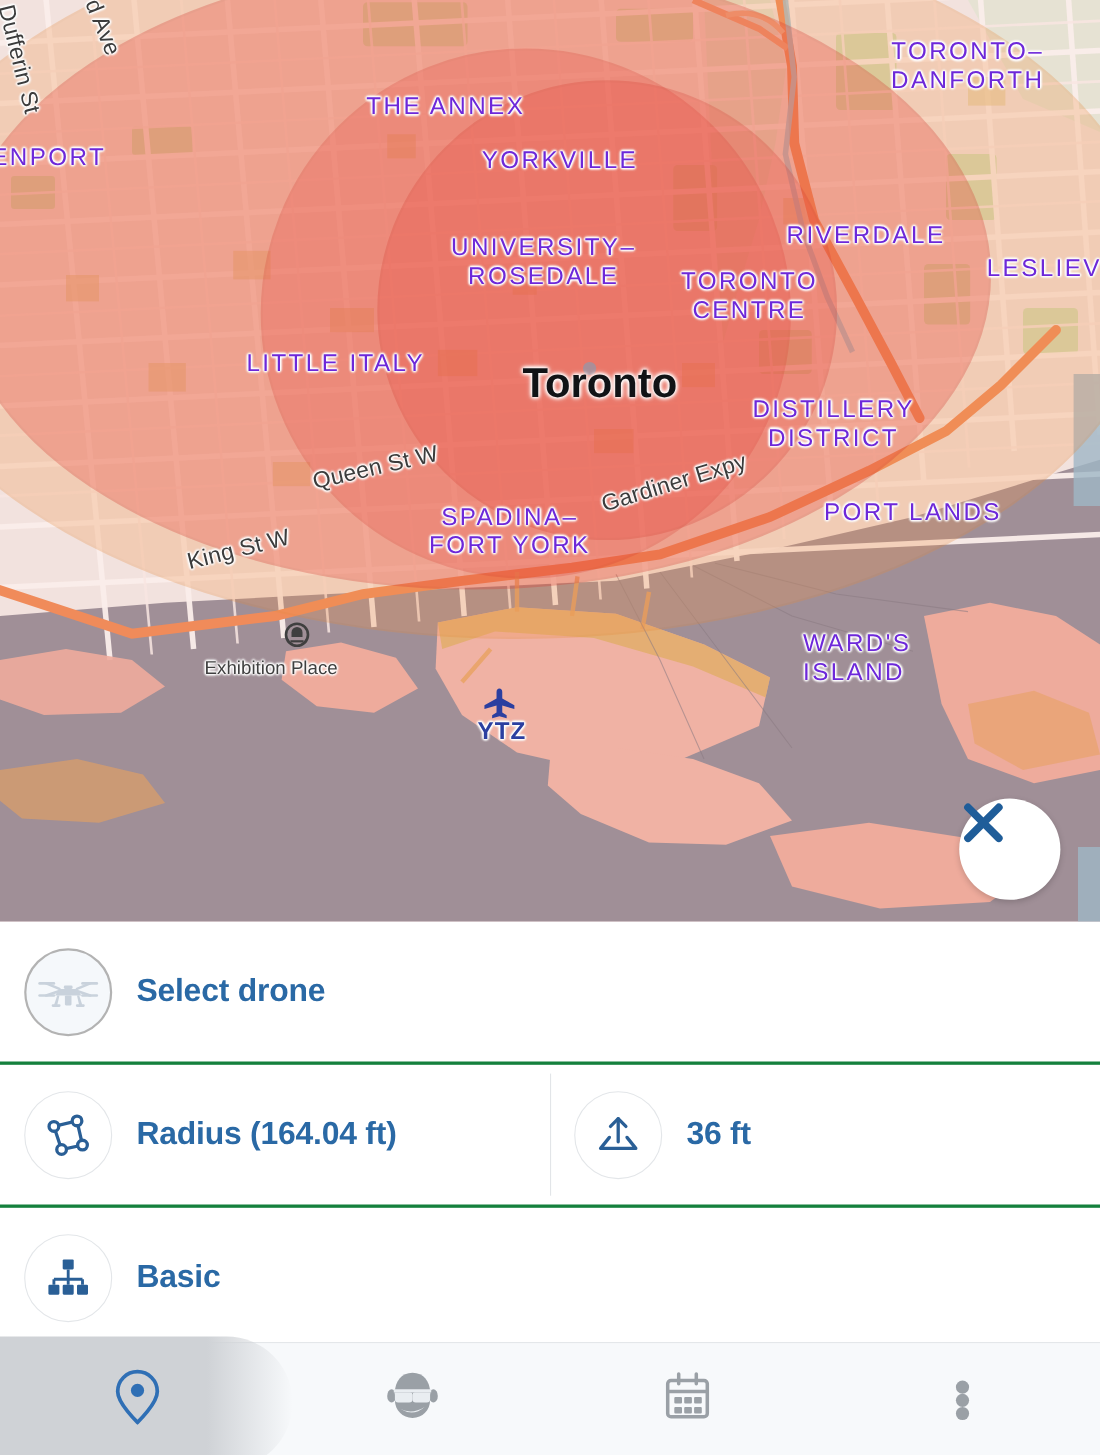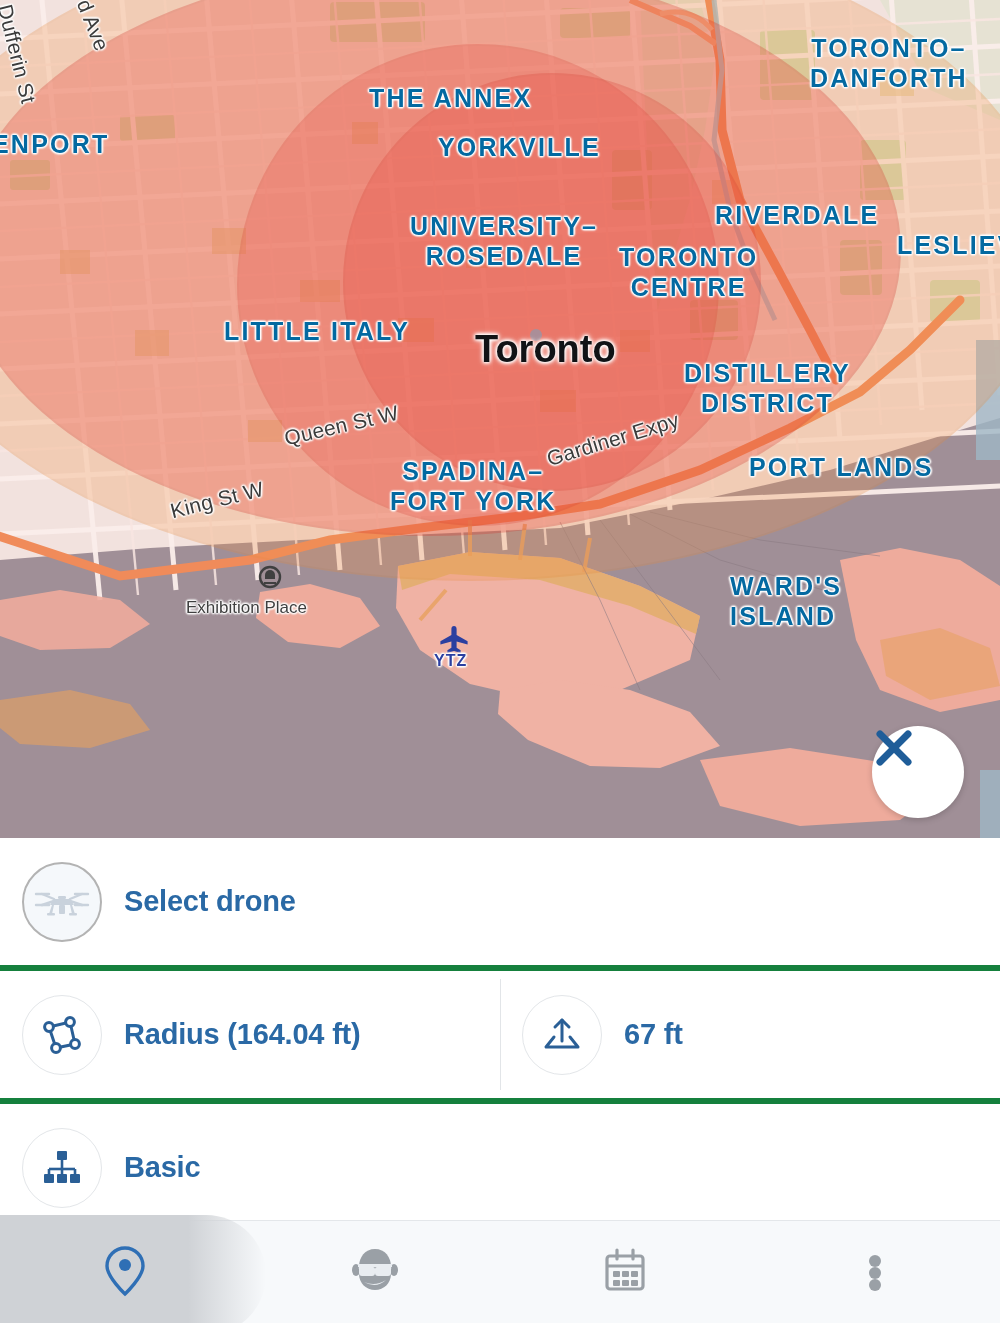--- a/index.html
+++ b/index.html
@@ -21,43 +21,43 @@
     position:absolute;
     color:#4a4f63;
     text-shadow:
       0 0 3px #fff,0 0 3px #fff,0 0 3px #fff,0 0 2px #fff,
       1px 0 2px #fff,-1px 0 2px #fff,0 1px 2px #fff,0 -1px 2px #fff;
     white-space:pre;
     line-height:1.18;
     pointer-events:none;
   }
   .nb{ 
-    font-size:25px;letter-spacing:2.2px;font-weight:700;text-align:center;
-    color:#0369a1;
+    font-size:22px;letter-spacing:2.2px;font-weight:400;text-align:center;
+    color:#6d28d9;
   }
   .street{
     font-size:21px;color:#3c3c3c;font-weight:400;letter-spacing:.2px;
   }
   .city{
     font-size:38px;font-weight:700;color:#111316;letter-spacing:0px;
     text-shadow:0 0 4px #fff,0 0 4px #fff,0 0 6px #fff,0 0 3px #fff;
   }
   .poi{font-size:17px;color:#3f3f3f;}
-  .airportlbl{font-size:16px;color:#2b3fa0;font-weight:600;letter-spacing:1px;}
+  .airportlbl{font-size:22px;color:#2b3fa0;font-weight:600;letter-spacing:1px;}
 
   
   .close-btn{
     position:absolute;left:872px;top:726px;width:92px;height:92px;border-radius:50%;
     background:#fff;box-shadow:0 2px 6px rgba(0,0,0,.18);
     display:flex;align-items:center;justify-content:center;cursor:pointer;
   }
 
   
   .panel{position:absolute;left:0;top:838px;width:1000px;height:382px;background:#fff;}
-  .prow{display:flex;height:127px;border-bottom:6px solid #15803d;}
+  .prow{display:flex;height:127px;border-bottom:3px solid #15803d;}
   .prow:last-child{border-bottom:none;}
   .pcell{
     width:500px;display:flex;align-items:center;gap:22px;padding-left:22px;
     box-sizing:border-box;cursor:pointer;position:relative;
   }
   .pcell.divider:after{
     content:"";position:absolute;left:0;top:8px;bottom:8px;width:1px;background:#e2e5e8;
   }
   .pcirc{
     width:80px;height:80px;min-width:80px;border-radius:50%;
@@ -234,21 +234,21 @@
 
         <g transform="translate(440,626)" fill="#2b3fa0">
           <path d="M14 0 c1.6 0 2.6 1.3 2.6 3.1 V9 l11 6.2 v3.4 L16.6 15.4 v6.3 l4 2.6 v2.6 L14 25.1 l-6.6 1.8 v-2.6 l4-2.6 v-6.3 L0.4 18.6 V15.2 L11.4 9 V3.1 C11.4 1.3 12.4 0 14 0 Z"></path>
         </g>
       </g>
     </svg>
 
     <div class="maplabel street" style="left:16px;top:2px;transform:rotate(76deg);transform-origin:left top;">Dufferin St</div>
     <div class="maplabel street" style="left:94px;top:-4px;transform:rotate(68deg);transform-origin:left top;">d Ave</div>
     <div class="maplabel nb" style="left:-8px;top:130px;">ENPORT</div>
-    <div class="maplabel nb" style="left:333px;top:84px;margin-left:36px;">THE ANNEX</div>
+    <div class="maplabel nb" style="left:333px;top:84px;">THE ANNEX</div>
     <div class="maplabel nb" style="left:438px;top:133px;">YORKVILLE</div>
     <div class="maplabel nb" style="left:810px;top:34px;text-align:center;">TORONTO–
 DANFORTH</div>
     <div class="maplabel nb" style="left:410px;top:212px;text-align:center;">UNIVERSITY–
 ROSEDALE</div>
     <div class="maplabel nb" style="left:715px;top:201px;">RIVERDALE</div>
     <div class="maplabel nb" style="left:897px;top:231px;">LESLIEVI</div>
     <div class="maplabel nb" style="left:619px;top:243px;text-align:center;">TORONTO
 CENTRE</div>
     <div class="maplabel nb" style="left:224px;top:317px;">LITTLE ITALY</div>
@@ -327,21 +327,21 @@
       <div class="pcell divider">
         <span class="pcirc">
           <svg width="48" height="44" viewBox="0 0 48 44">
             <g stroke="#2a5f96" stroke-width="3" fill="none" stroke-linejoin="round" stroke-linecap="round">
               <path d="M24 7 L24 28"></path>
               <path d="M17 14 L24 7 L31 14"></path>
               <path d="M16 24 L8 34 L40 34 L32 24"></path>
             </g>
           </svg>
         </span>
-        <span class="plabel">67 ft</span>
+        <span class="plabel">36 ft</span>
       </div>
     </div>
 
     <div class="prow">
       <div class="pcell">
         <span class="pcirc">
           <svg width="46" height="42" viewBox="0 0 46 42">
             <g fill="#2a5f96">
               <rect x="18" y="4" width="10" height="9" rx="1"></rect>
               <rect x="5" y="27" width="10" height="9" rx="1"></rect>

